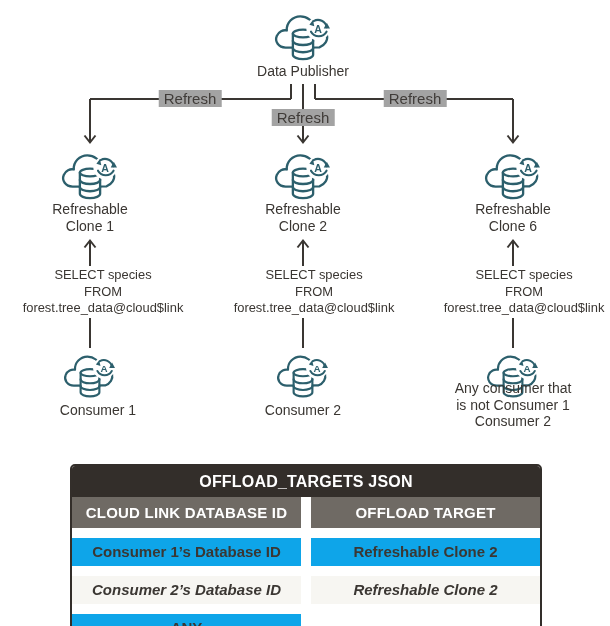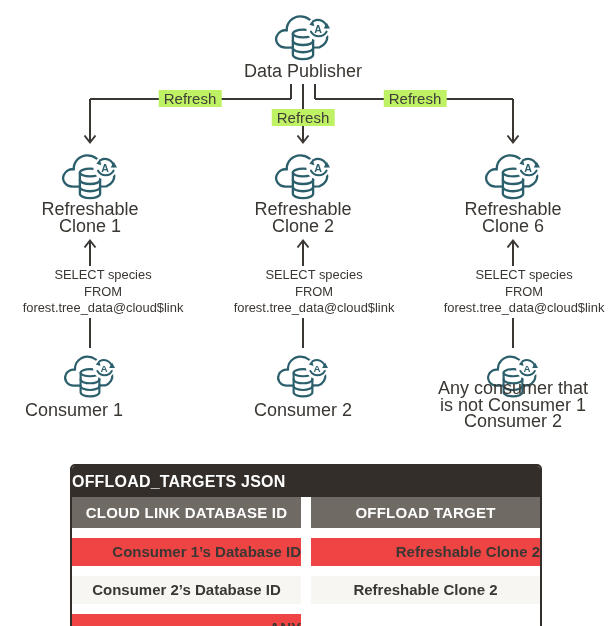--- a/index.html
+++ b/index.html
@@ -6,34 +6,34 @@
   body{width:610px;height:626px;position:relative;overflow:hidden;
        font-family:"Liberation Sans","DejaVu Sans",sans-serif;color:#3a3632;}
   .abs{position:absolute;}
   .center-x{transform:translateX(-50%);}
   
   #connectors{position:absolute;left:0;top:0;z-index:1;}
   
   .adb-icon{z-index:2;}
   
   .lbl{z-index:3;text-align:center;white-space:nowrap;}
-  .node-lbl{font-size:18px;line-height:16.5px;color:#3a3632;}
-  .refresh-lbl{font-size:15px;color:#403c39;background:#bef264;padding:0 5px;z-index:3;}
+  .node-lbl{font-size:14px;line-height:16.5px;color:#3a3632;}
+  .refresh-lbl{font-size:15px;color:#403c39;background:#a3a3a3;padding:0 5px;z-index:3;}
   .query-lbl{font-size:12.9px;line-height:16.5px;color:#3a3632;background:#ffffff;padding:1px 3px;z-index:3;text-align:center;white-space:nowrap;margin-left:11px;}
   
   .offload-table{left:70px;top:464px;width:468px;border:2.5px solid #332e2a;border-radius:5px;
                  overflow:hidden;background:#ffffff;z-index:4;}
-  .t-title{height:31px;line-height:31px;background:#332e2a;color:#ffffff;
+  .t-title{height:31px;line-height:31px;text-align:center;background:#332e2a;color:#ffffff;
            font-weight:bold;font-size:16px;letter-spacing:.2px;}
   .t-grid{display:grid;grid-template-columns:1fr 1fr;gap:10px;background:#ffffff;}
   .t-cell{text-align:center;}
   .t-sub{height:31px;line-height:31px;background:#6f6a64;color:#ffffff;font-weight:bold;font-size:15px;letter-spacing:.2px;}
   .t-row{height:28px;line-height:28px;font-size:15px;font-weight:600;color:#3b3733;}
-  .bg-a{background:#ef4444;text-align:right;}
-  .bg-b{background:#f7f6f2;}
+  .bg-a{background:#0ea5e9;}
+  .bg-b{background:#f7f6f2;font-style:italic;}
 </style>
 </head>
 <body>
 
 <svg width="0" height="0" style="position:absolute" aria-hidden="true">
   <defs>
     <symbol id="adb" viewBox="0 0 64 56">
       <g stroke="#2c5f6c" stroke-width="2.4" stroke-linecap="round" stroke-linejoin="round">
         <path d="M14 41 C6.5 41 2.5 34.5 4.8 29 C6.6 24.6 11.4 22.3 15.2 23.3 C14.6 15.4 21.2 8.6 29.2 8.6 C36.2 8.6 42.2 13.3 43.8 19.8 C49.4 18.9 55.2 22.4 56.7 27.9 C58.2 33.4 54.6 38.9 49 40.8 L14 41 Z" fill="#ffffff"></path>
         <path d="M21.5 26.5 V48.5 C21.5 51 26.2 53 32 53 C37.8 53 42.5 51 42.5 48.5 V26.5" fill="#ffffff"></path>
@@ -130,21 +130,21 @@
 <svg class="abs adb-icon" style="left:61px;top:349px" width="58" height="50">
     <use href="#adb"></use>
   </svg>
 <svg class="abs adb-icon" style="left:274px;top:349px" width="58" height="50">
     <use href="#adb"></use>
   </svg>
 <svg class="abs adb-icon" style="left:484px;top:349px" width="58" height="50">
     <use href="#adb"></use>
   </svg>
 
-<div class="abs lbl node-lbl center-x" style="left:74px;top:402px">
+<div class="abs lbl node-lbl center-x" style="left:98px;top:402px">
   <div>Consumer 1</div>
   <div></div>
   <div></div>
 </div>
 <div class="abs lbl node-lbl center-x" style="left:303px;top:402px">
   <div>Consumer 2</div>
   <div></div>
   <div></div>
 </div>
 <div class="abs lbl node-lbl center-x" style="left:513px;top:380px">

